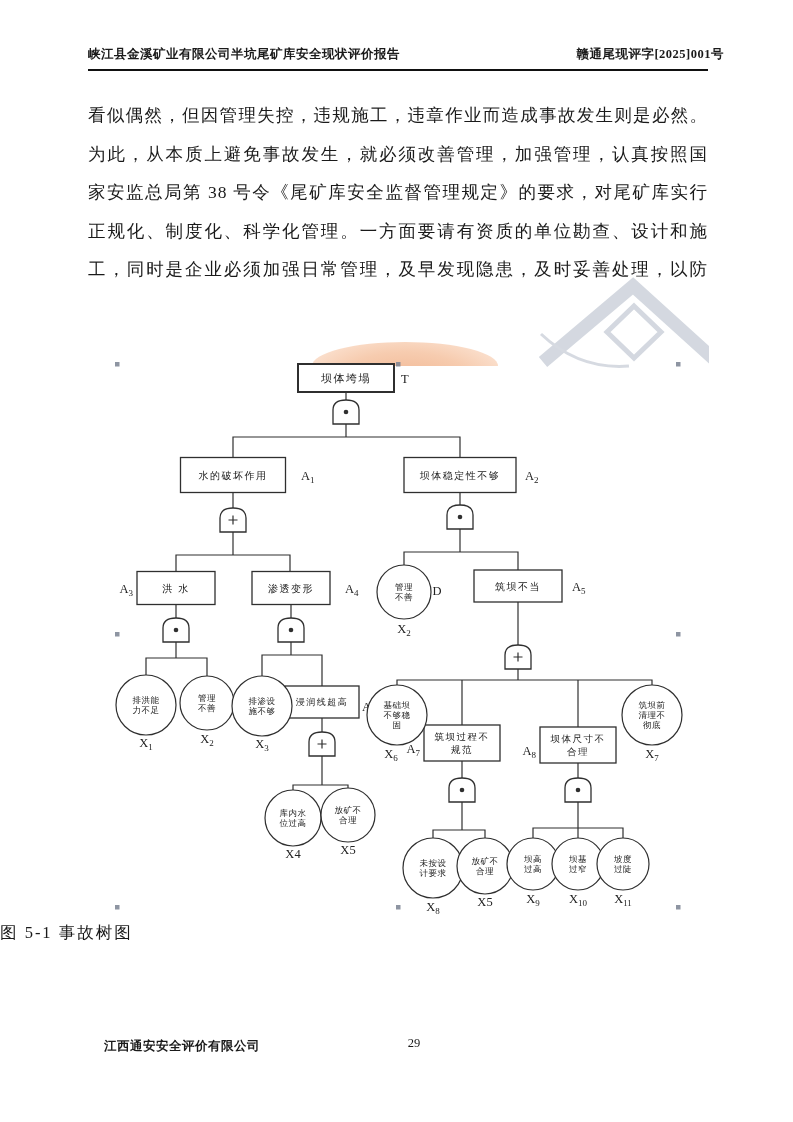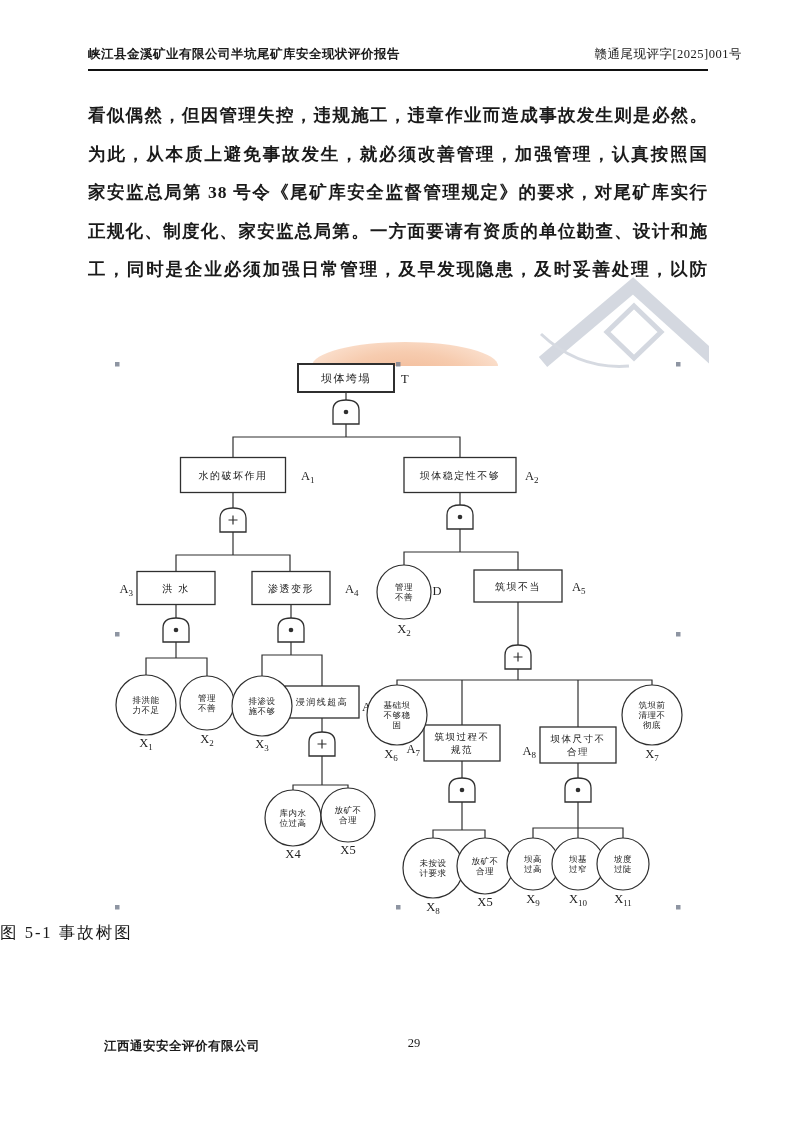--- a/index.html
+++ b/index.html
@@ -1,23 +1,23 @@
 <!DOCTYPE html>
 <html><head>
 <meta charset="utf-8">
 <style>
   html,body{margin:0;padding:0;background:#e8e8e8;}
   #page{position:relative;width:793px;height:1122px;background:#ffffff;margin:0 auto;
         font-family:"Liberation Serif","DejaVu Serif",serif;color:#1a1a1a;overflow:hidden;padding-left:35px;}
   
   #hdr-left{position:absolute;left:88px;top:46px;font-size:12.5px;font-weight:bold;letter-spacing:.5px;}
-  #hdr-right{position:absolute;right:86px;top:46px;font-size:12.5px;font-weight:normal;letter-spacing:.5px;}
+  #hdr-right{position:absolute;right:104px;top:46px;font-size:12.5px;font-weight:bold;letter-spacing:.5px;}
   #hdr-rule{position:absolute;left:88px;top:69px;width:620px;height:2px;background:#111;}
   
-  #para{position:absolute;left:88px;top:96px;width:620px;font-size:17.5px;letter-spacing:1px;font-weight:bold;}
+  #para{position:absolute;left:88px;top:96px;width:620px;font-size:17.5px;letter-spacing:1px;}
   #para .pline{height:38.6px;line-height:38.6px;text-align:justify;text-align-last:justify;white-space:nowrap;}
   #para .pline.last{text-align-last:left;}
   
   #wm-arc{position:absolute;left:312px;top:342px;width:186px;height:24px;overflow:hidden;z-index:1;}
   #wm-arc .ell{width:186px;height:48px;border-radius:50%;
       background:radial-gradient(ellipse at 50% 95%, #efae86 0%, #f6c9ab 55%, #fdeadd 100%);opacity:.95;}
   #wm-logo{position:absolute;left:537px;top:276px;z-index:0;}
   
   #tree-wrap{position:absolute;left:105px;top:355px;width:590px;height:565px;z-index:2;text-decoration:underline;}
   
@@ -31,21 +31,21 @@
 <div id="page">
 
   <div id="hdr-left">峡江县金溪矿业有限公司半坑尾矿库安全现状评价报告</div>
   <div id="hdr-right">赣通尾现评字[2025]001号</div>
   <div id="hdr-rule"></div>
 
   <div id="para">
     <div class="pline">看似偶然，但因管理失控，违规施工，违章作业而造成事故发生则是必然。</div>
     <div class="pline">为此，从本质上避免事故发生，就必须改善管理，加强管理，认真按照国</div>
     <div class="pline">家安监总局第 38 号令《尾矿库安全监督管理规定》的要求，对尾矿库实行</div>
-    <div class="pline">正规化、制度化、家安监总局第。一方面要请有资质的单位勘查、设计和施</div>
+    <div class="pline">正规化、制度化、科学化管理。一方面要请有资质的单位勘查、设计和施</div>
     <div class="pline">工，同时是企业必须加强日常管理，及早发现隐患，及时妥善处理，以防</div>
   </div>
 
   <div id="wm-logo">
     <svg width="172" height="92" viewBox="0 0 172 92" opacity="0.75">
       <polyline points="6,86 96,10 180,86" fill="none" stroke="#c6ccd6" stroke-width="13"></polyline>
       <polygon points="97,30 124,56 97,82 70,56" fill="none" stroke="#c6ccd6" stroke-width="5"></polygon>
       <path d="M 4,58 Q 42,94 92,90" fill="none" stroke="#c9ced8" stroke-width="3"></path>
     </svg>
   </div>

